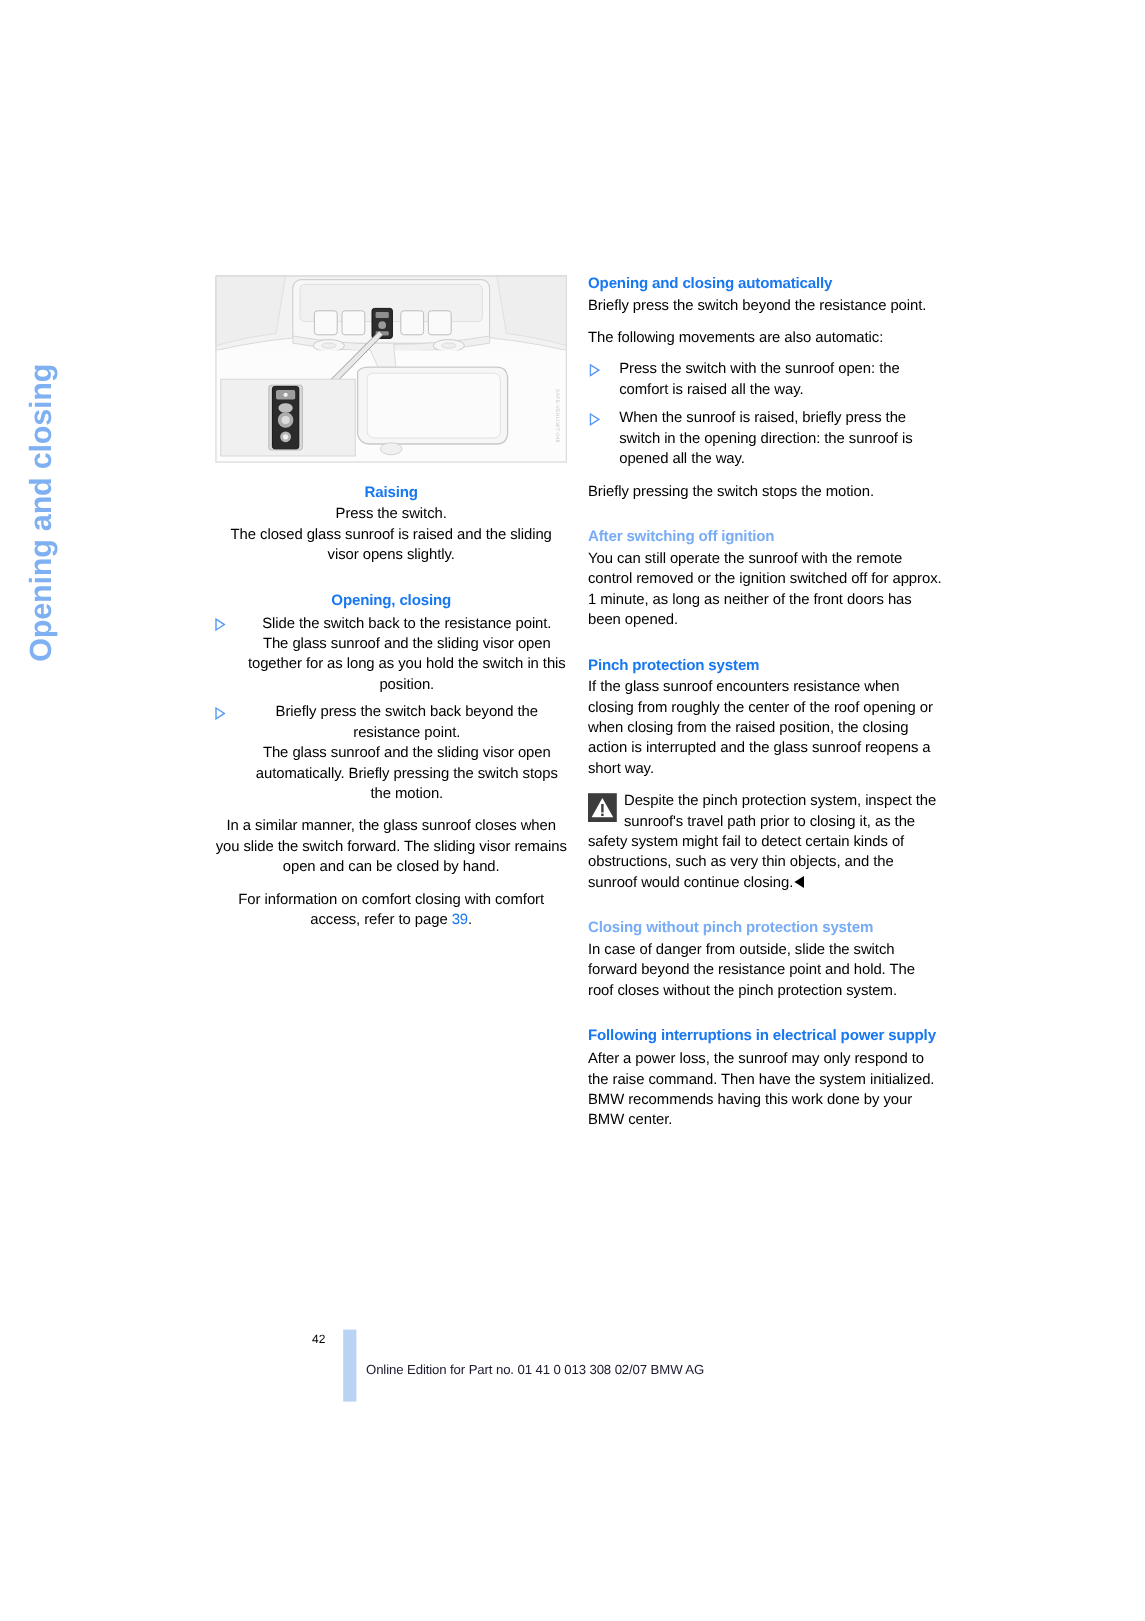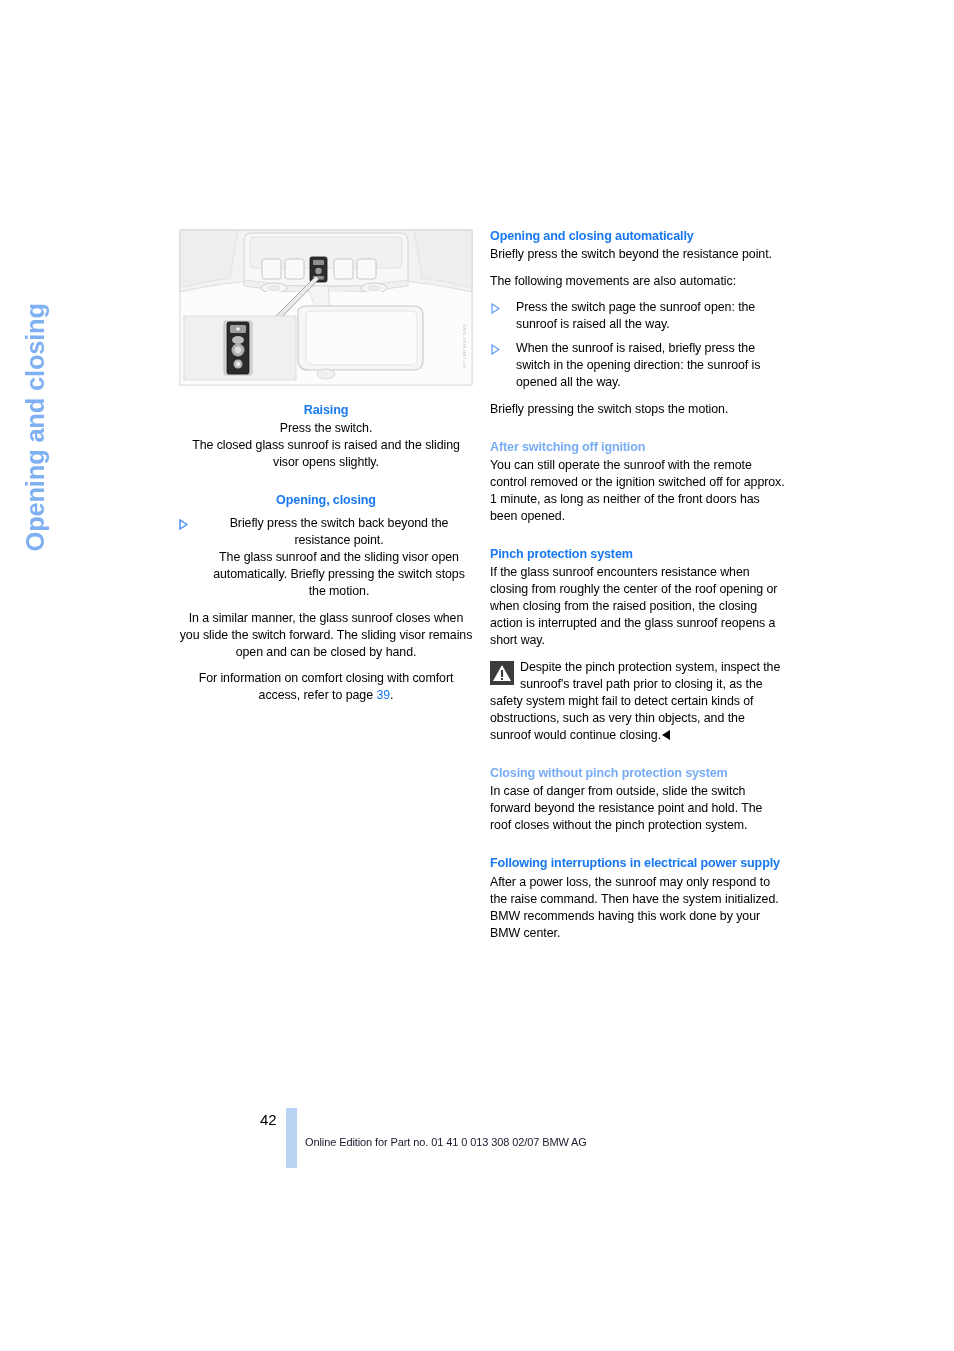--- a/index.html
+++ b/index.html
@@ -147,21 +147,21 @@
     position: absolute;
     left: 178px;
     top: 1108px;
     width: 620px;
     height: 60px;
   }
   .page-num {
     position: absolute;
     left: 82px;
     top: 3px;
-    font-size: 15px;
+    font-size: 10px;
     font-weight: normal;
     color: #000;
   }
   .blue-bar {
     position: absolute;
     left: 108px;
     top: 0px;
     width: 11px;
     height: 60px;
     background: #B9D3F5;
@@ -252,20 +252,22 @@
 
 
     <h2 class="head spaced">Opening, closing</h2>
     <ul class="blist">
       <li>
         <span class="bullet-tri">
           <svg width="9" height="11" viewBox="0 0 9 11">
               <polygon points="1,1 8,5.5 1,10" fill="none" stroke="#5B9BF5" stroke-width="1.2"></polygon>
             </svg>
         </span>
+        <span style="white-space:pre-line">Slide the switch back to the resistance point.
+The glass sunroof and the sliding visor open together for as long as you hold the switch in this position.</span>
       </li>
       <li>
         <span class="bullet-tri">
           <svg width="9" height="11" viewBox="0 0 9 11">
               <polygon points="1,1 8,5.5 1,10" fill="none" stroke="#5B9BF5" stroke-width="1.2"></polygon>
             </svg>
         </span>
         <span style="white-space:pre-line">Briefly press the switch back beyond the resistance point.
 The glass sunroof and the sliding visor open automatically. Briefly pressing the switch stops the motion.</span>
       </li>
@@ -281,21 +283,21 @@
     <h2 class="head">Opening and closing automatically</h2>
     <p class="body">Briefly press the switch beyond the resistance point.</p>
     <p class="body">The following movements are also automatic:</p>
     <ul class="blist">
       <li>
         <span class="bullet-tri">
           <svg width="9" height="11" viewBox="0 0 9 11">
               <polygon points="1,1 8,5.5 1,10" fill="none" stroke="#5B9BF5" stroke-width="1.2"></polygon>
             </svg>
         </span>
-        <span>Press the switch page the sunroof open: the sunroof is raised all the way.</span>
+        <span>Press the switch with the sunroof open: the comfort is raised all the way.</span>
       </li>
       <li>
         <span class="bullet-tri">
           <svg width="9" height="11" viewBox="0 0 9 11">
               <polygon points="1,1 8,5.5 1,10" fill="none" stroke="#5B9BF5" stroke-width="1.2"></polygon>
             </svg>
         </span>
         <span>When the sunroof is raised, briefly press the switch in the opening direction: the sunroof is opened all the way.</span>
       </li>
     </ul>

